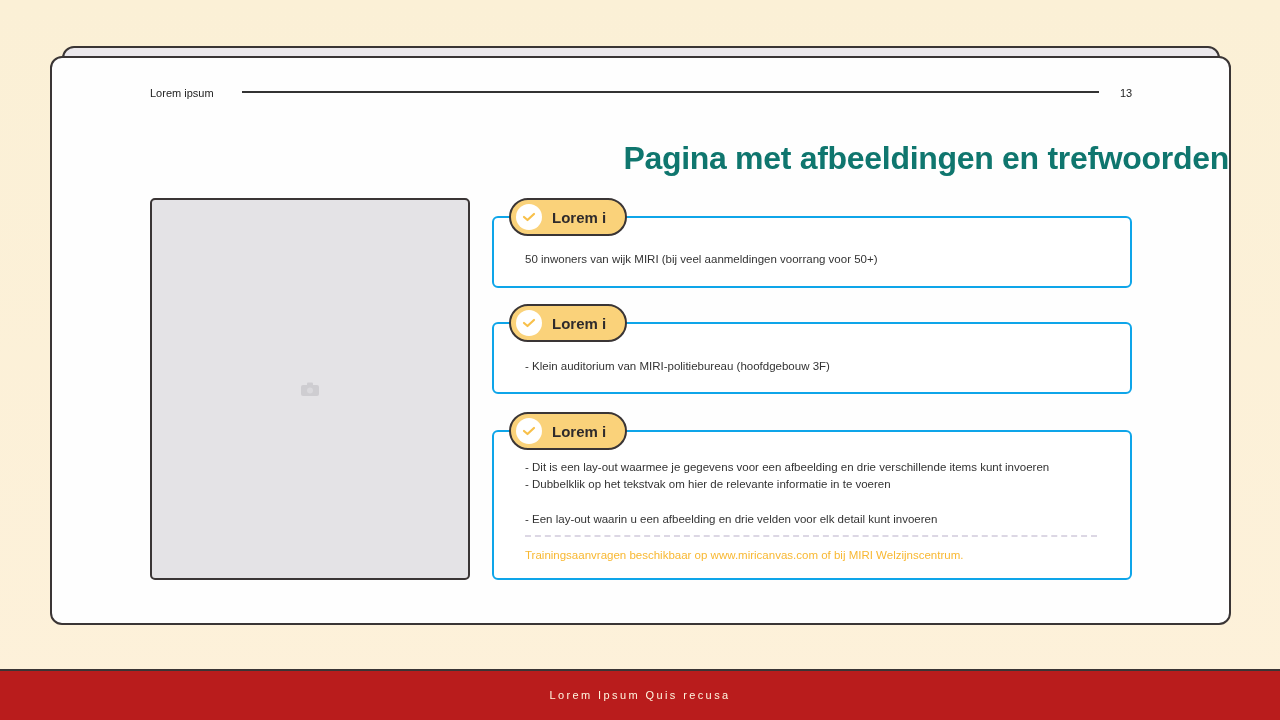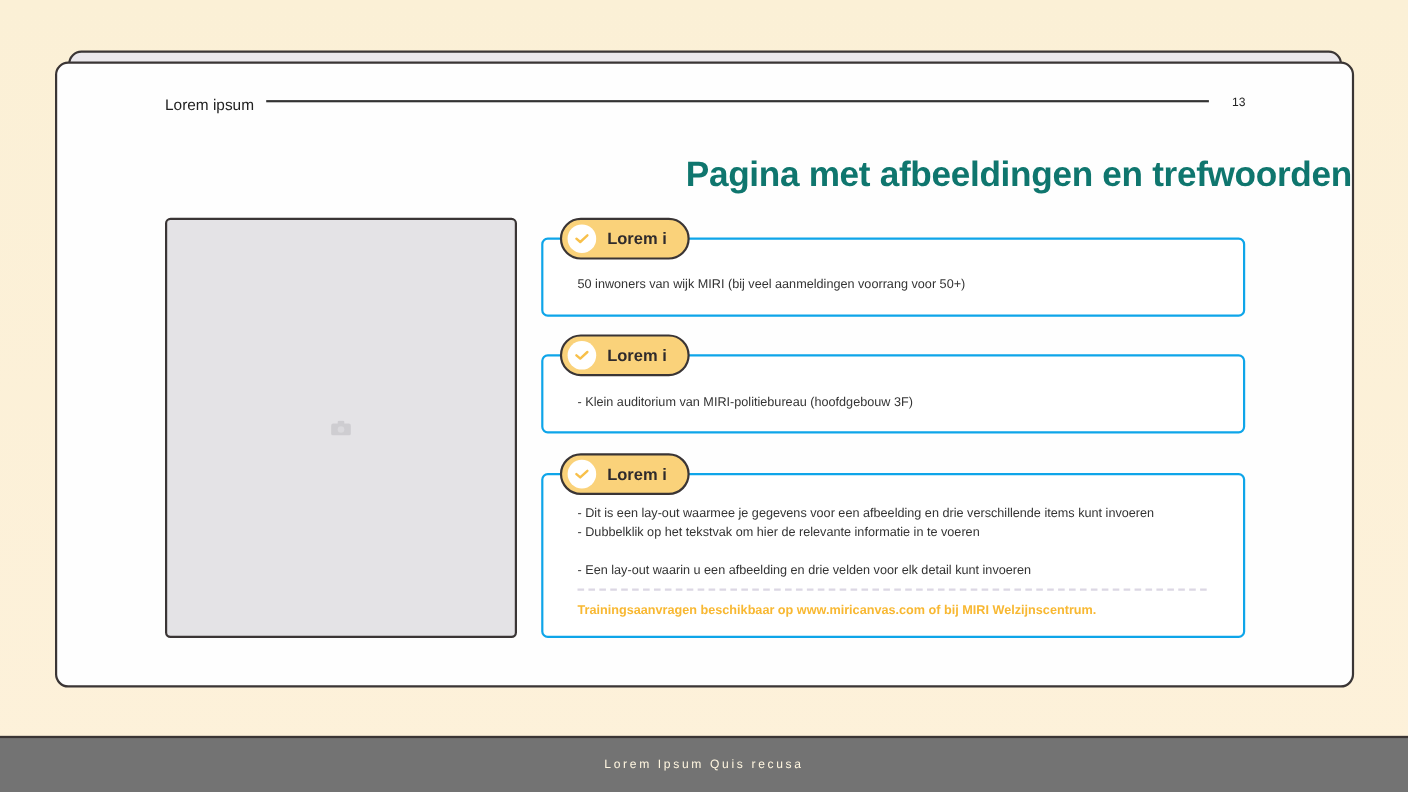--- a/index.html
+++ b/index.html
@@ -17,21 +17,21 @@
     .card-back {
       position: absolute; left: 62px; top: 46px; width: 1158px; height: 40px;
       background: #ebe8ec; border: 2px solid #3a3535; border-radius: 12px;
     }
     .card {
       position: absolute; left: 50px; top: 56px; width: 1181px; height: 569px;
       background: #fefefe; border: 2px solid #3a3535; border-radius: 12px;
     }
     .header-label {
       position: absolute; left: 98px; top: 29px;
-      font-size: 14px; color: #222;
+      font-size: 11px; color: #222;
     }
     .header-line {
       position: absolute; left: 190px; top: 33px; width: 857px; height: 2px;
       background: #333;
     }
     .page-number {
       position: absolute; left: 1068px; top: 29px;
       font-size: 11px; color: #222;
     }
     .title {
@@ -64,25 +64,25 @@
     .item-text {
       position: absolute; left: 31px; font-size: 11.5px; color: #333;
       font-weight: normal; white-space: nowrap; line-height: 17.5px;
     }
     .dash-line {
       position: absolute; left: 31px; width: 572px; height: 0;
       border-top: 2px dashed #dcd7e4;
     }
     .footer-note {
       position: absolute; left: 31px; font-size: 11.5px; color: #f8b832;
-      font-weight: bold; white-space: nowrap;
+      font-weight: normal; white-space: nowrap;
     }
     .footer-bar {
       position: absolute; left: 0; top: 669px; width: 1280px; height: 51px;
-      background: #737373; border-top: 2px solid #3a3535;
+      background: #b91c1c; border-top: 2px solid #3a3535;
     }
     .footer-text {
       position: absolute; left: 0; right: 0; top: 18px; text-align: center;
       font-size: 11px; color: #fff6e0; letter-spacing: 2.4px;
     }
   </style>
 </head>
 <body>
 
 <div class="bg-gradient"></div>

